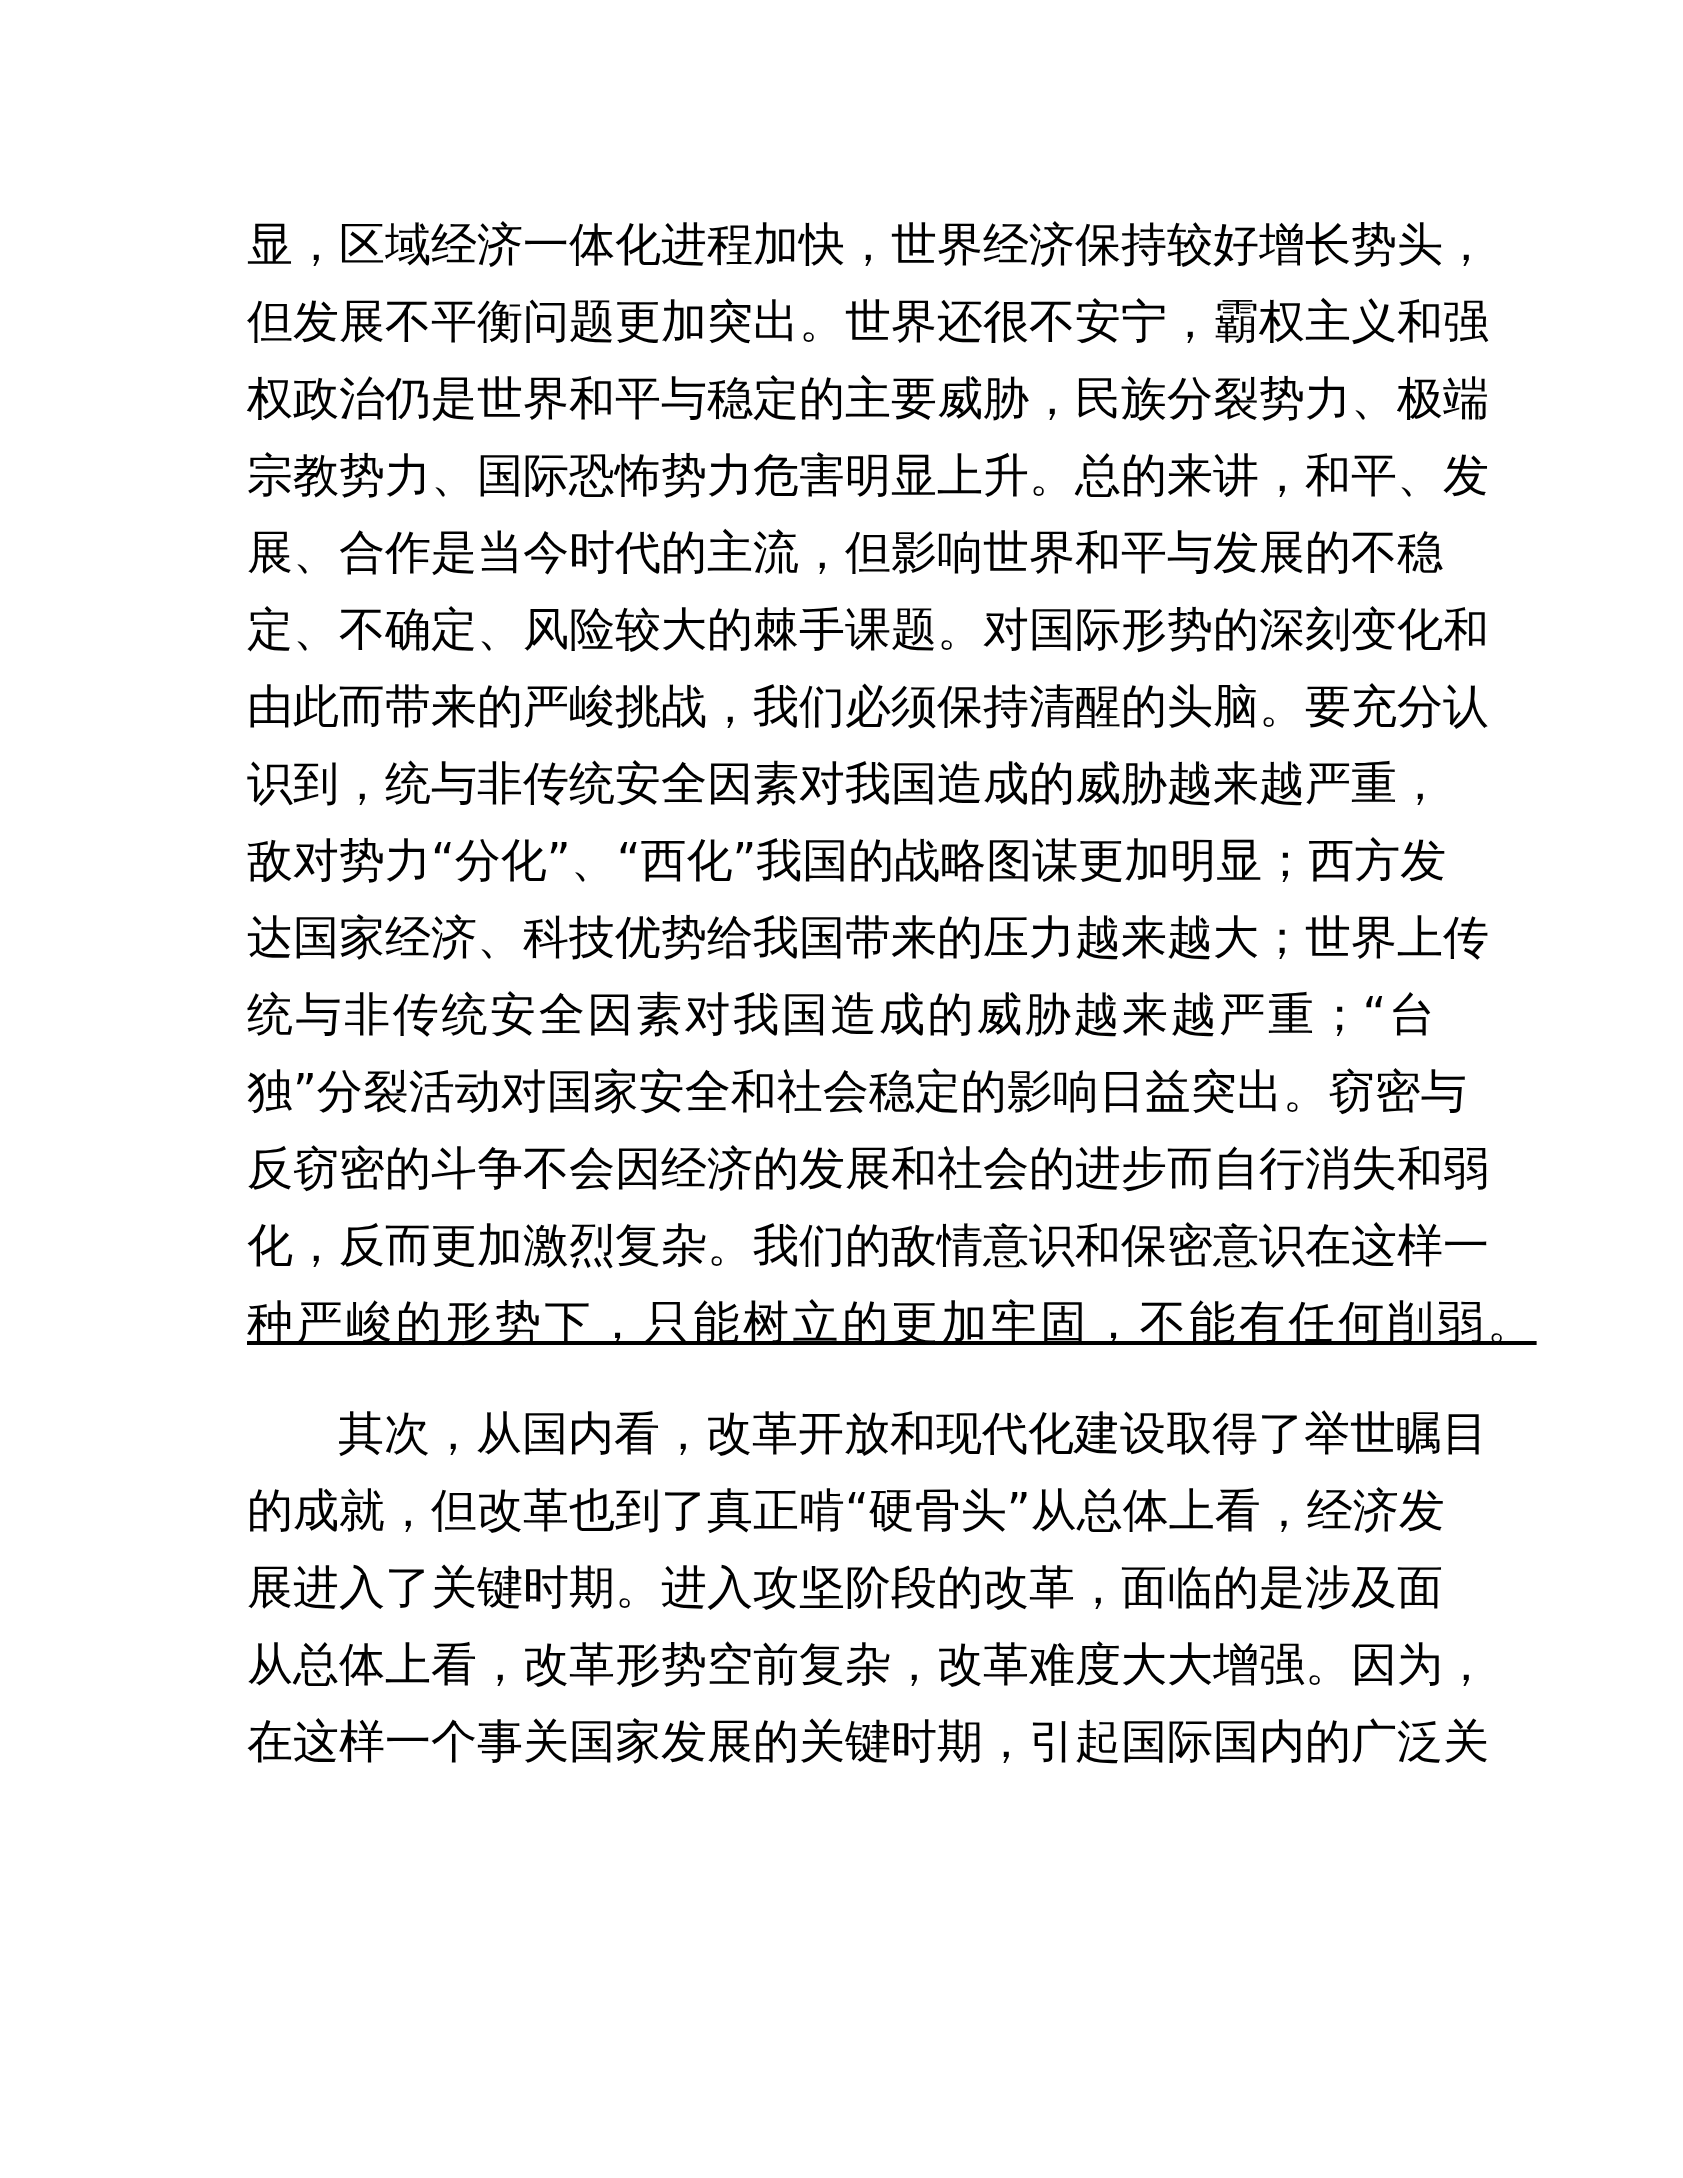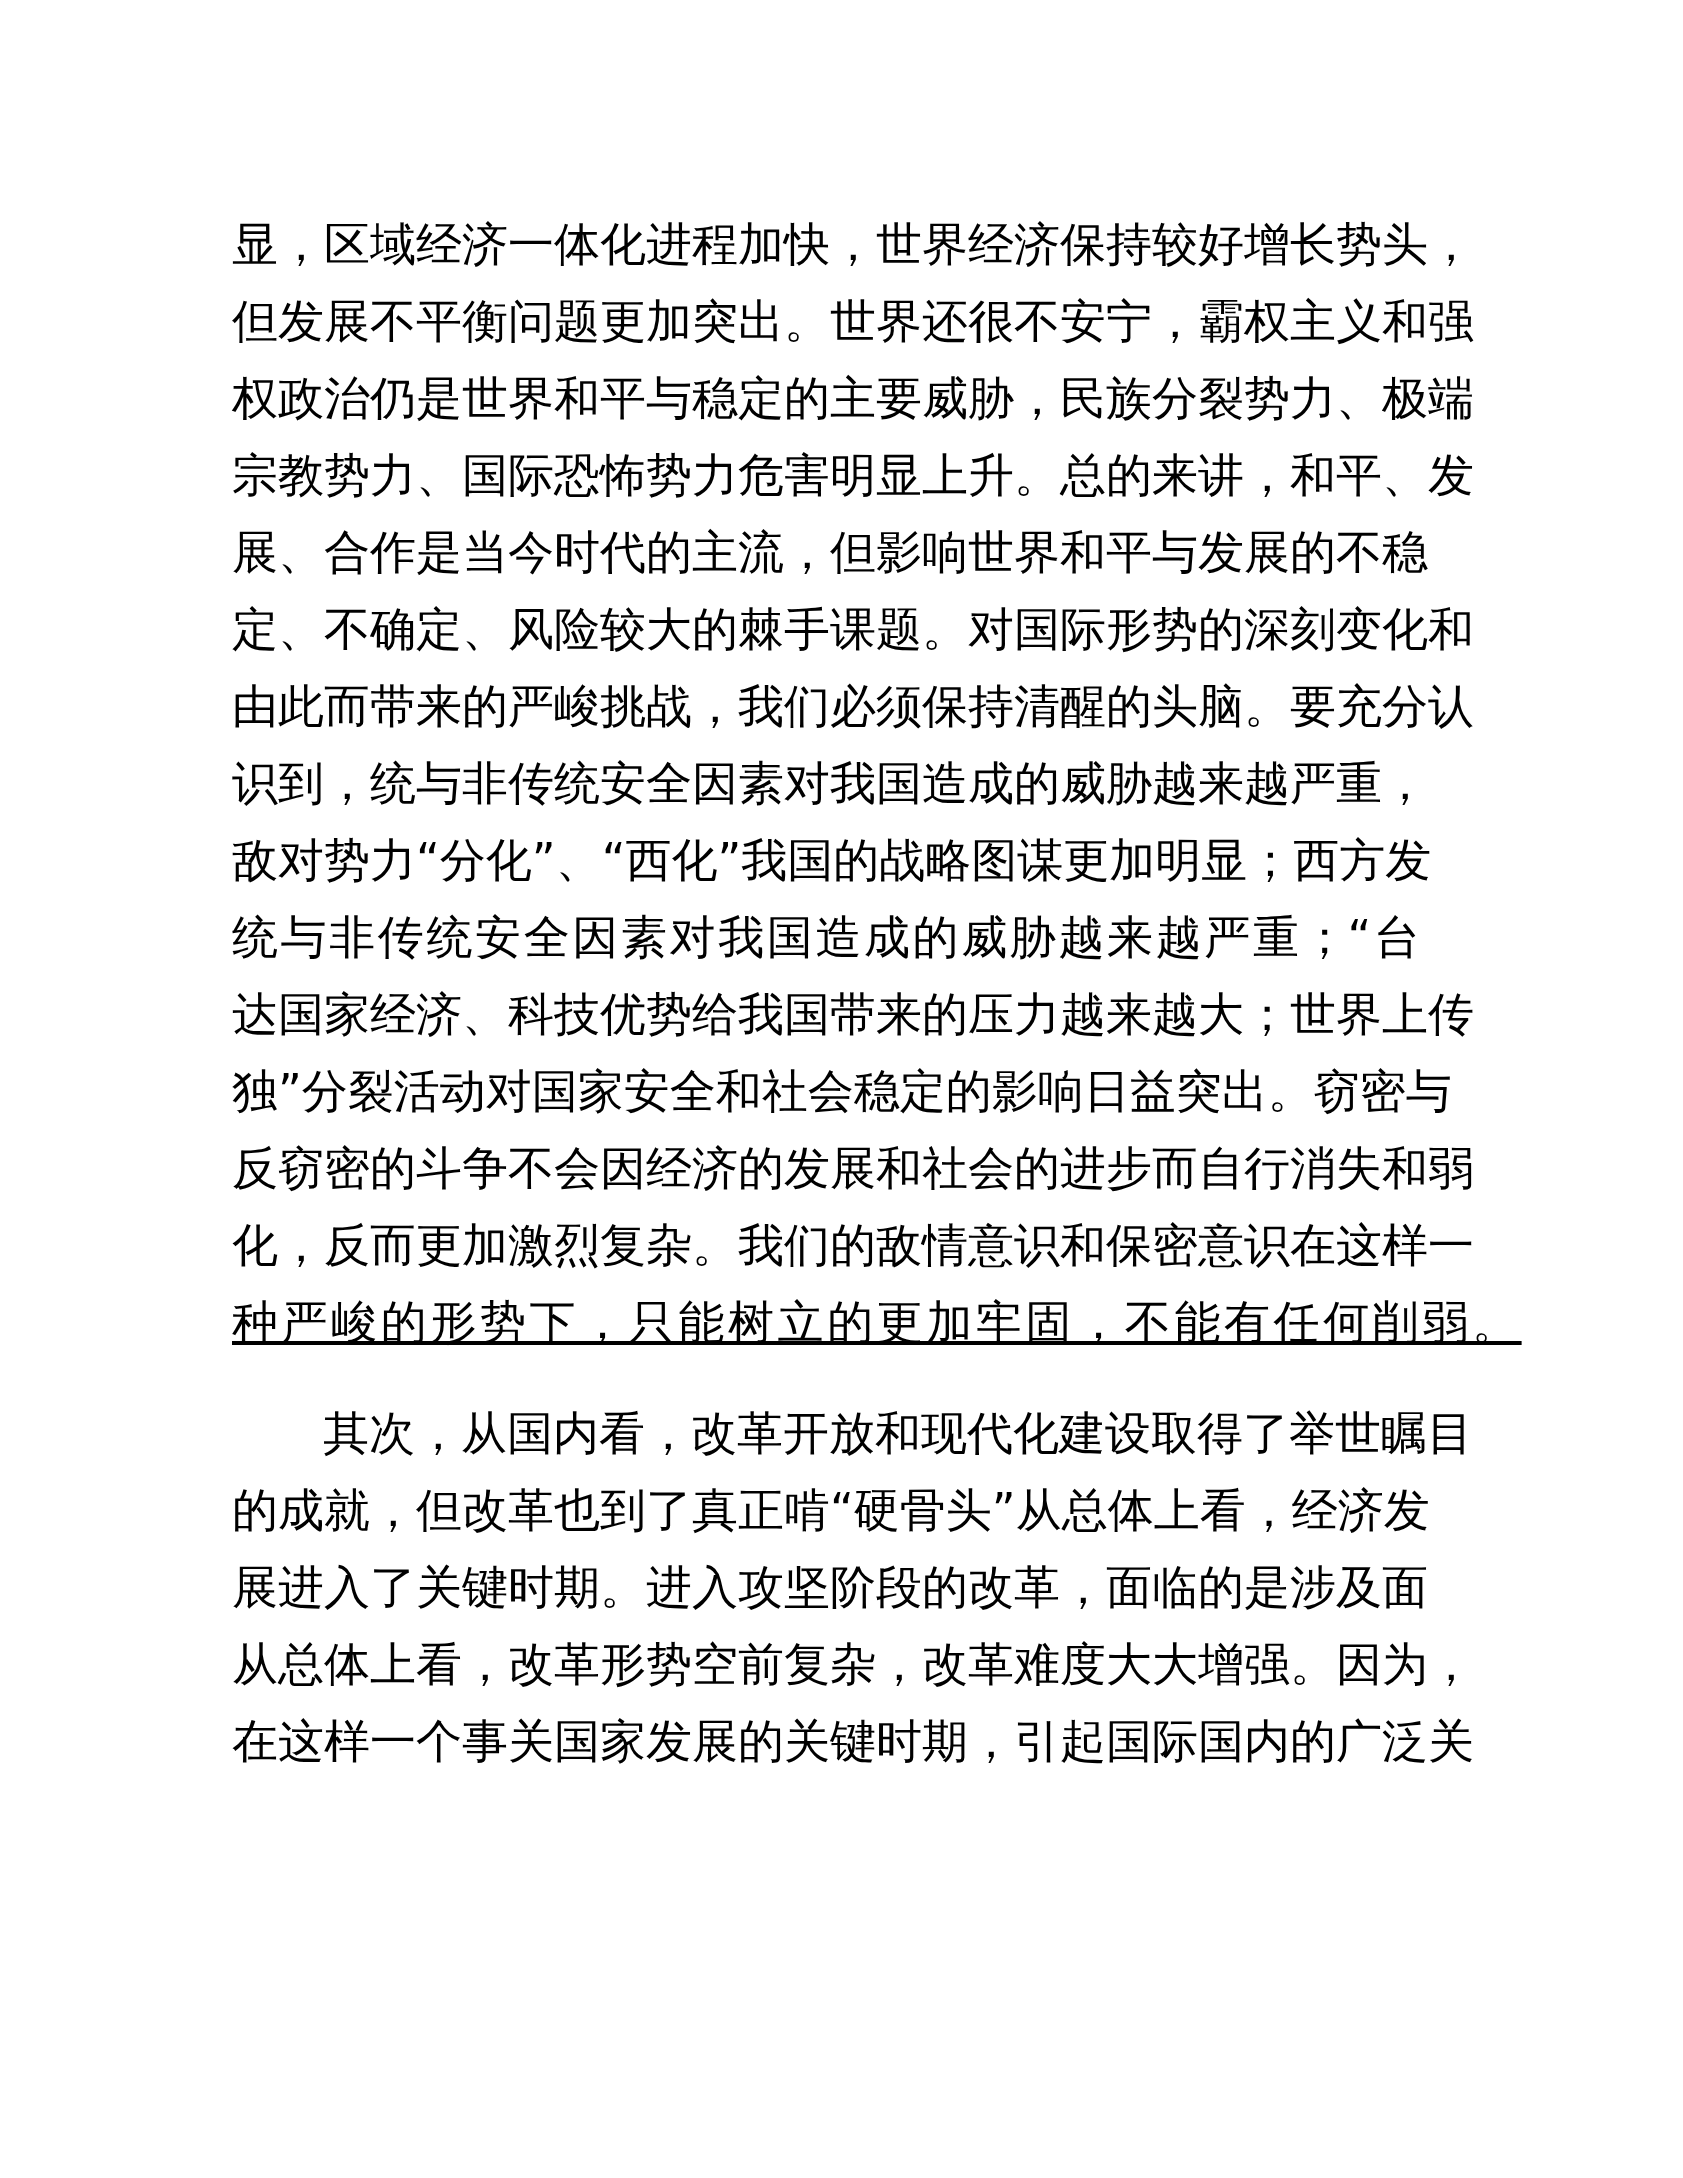--- a/index.html
+++ b/index.html
@@ -10,21 +10,21 @@
     body {
       width: 1683px;
       height: 2178px;
       position: relative;
       overflow: hidden;
       font-family: "DejaVu Sans", "Liberation Sans", sans-serif;
       color: #000000;
     }
     .page {
       position: absolute;
-      left: 232px;
+      left: 247px;
       top: 216px;
       width: 1188px;
     }
     .para {
       margin: 0;
     }
     .para + .para {
       margin-top: 18px;
     }
     .line {
@@ -54,22 +54,22 @@
   <div class="para">
     <span class="line">显，区域经济一体化进程加快，世界经济保持较好增长势头，</span>
     <span class="line">但发展不平衡问题更加突出。世界还很不安宁，霸权主义和强</span>
     <span class="line">权政治仍是世界和平与稳定的主要威胁，民族分裂势力、极端</span>
     <span class="line">宗教势力、国际恐怖势力危害明显上升。总的来讲，和平、发</span>
     <span class="line">展、合作是当今时代的主流，但影响世界和平与发展的不稳</span>
     <span class="line">定、不确定、风险较大的棘手课题。对国际形势的深刻变化和</span>
     <span class="line">由此而带来的严峻挑战，我们必须保持清醒的头脑。要充分认</span>
     <span class="line">识到，统与非传统安全因素对我国造成的威胁越来越严重，</span>
     <span class="line">敌对势力“分化”、“西化”我国的战略图谋更加明显；西方发</span>
+    <span class="line">达国家经济、科技优势给我国带来的压力越来越大；世界上传</span>
     <span class="line">统与非传统安全因素对我国造成的威胁越来越严重；“台</span>
-    <span class="line">达国家经济、科技优势给我国带来的压力越来越大；世界上传</span>
     <span class="line">独”分裂活动对国家安全和社会稳定的影响日益突出。窃密与</span>
     <span class="line">反窃密的斗争不会因经济的发展和社会的进步而自行消失和弱</span>
     <span class="line">化，反而更加激烈复杂。我们的敌情意识和保密意识在这样一</span>
     <span class="line last">种严峻的形势下，只能树立的更加牢固，不能有任何削弱。</span>
   </div>
   <div class="para">
     <span class="line indent">其次，从国内看，改革开放和现代化建设取得了举世瞩目</span>
     <span class="line">的成就，但改革也到了真正啃“硬骨头”从总体上看，经济发</span>
     <span class="line">展进入了关键时期。进入攻坚阶段的改革，面临的是涉及面</span>
     <span class="line">从总体上看，改革形势空前复杂，改革难度大大增强。因为，</span>

